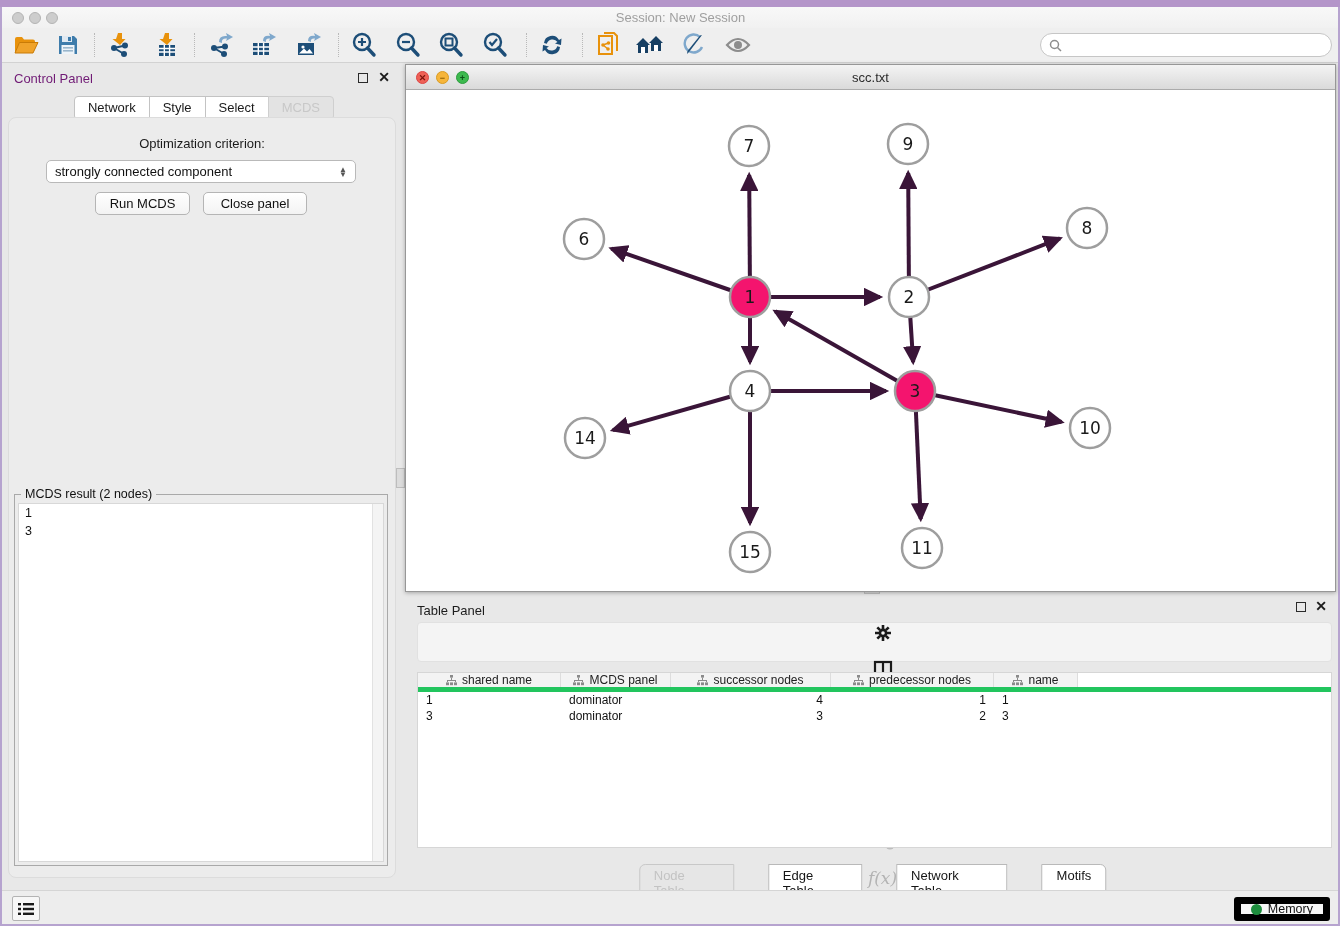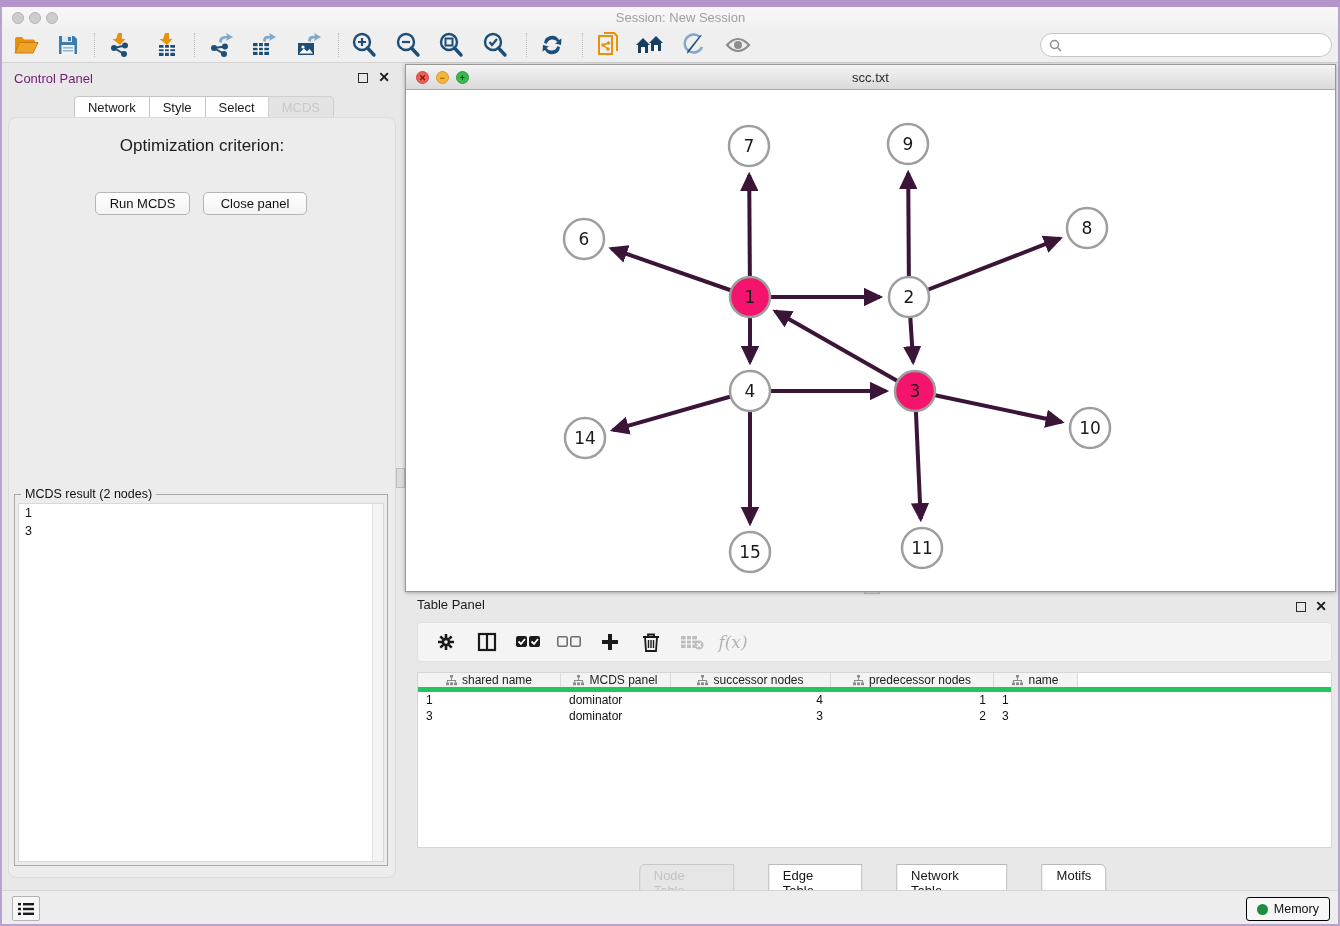--- a/index.html
+++ b/index.html
@@ -45,21 +45,21 @@
   .cp-tabs { position:absolute; top:33px; left:0; right:0;
     display:flex; justify-content:center; }
   .seg-tab { font-size:13px; color:#1a1a1a; background:#fff;
     border:1px solid #c3c3c3; padding:3px 13px 4px; margin-left:-1px; }
   .seg-tab:first-child { border-radius:4px 0 0 4px; margin-left:4px; }
   .seg-tab:last-child { border-radius:0 4px 4px 0; }
   .seg-tab.disabled { background:#e3e3e3; color:#c8c8c8; border-color:#cfcfcf; }
   .cp-card { position:absolute; left:6px; top:54px; width:388px; height:761px;
     background:#ececec; border:1px solid #dcdcdc; border-radius:8px; }
   .opt-label { position:absolute; left:0; right:0; top:18px; text-align:center;
-    font-size:17px; color:#1b1b1b; }
+    font-size:13px; color:#1b1b1b; }
   .combo { position:absolute; left:37px; top:42px; width:310px; height:23px;
     background:#fff; border:1px solid #b9b9b9; border-radius:5px;
     display:flex; align-items:center; padding:0 8px; font-size:13px; color:#111; }
   .combo .chevrons { margin-left:auto; display:flex; flex-direction:column;
     line-height:5px; font-size:8px; color:#555; }
   .btn { position:absolute; height:23px; background:linear-gradient(#ffffff,#f3f3f3);
     border:1px solid #b5b5b5; border-radius:5px; font-size:13px; color:#111;
     display:flex; align-items:center; justify-content:center; }
   .fieldset { position:absolute; left:5px; top:376px; width:374px; height:372px;
     border:1px solid #a9a9a9; }
@@ -85,26 +85,26 @@
   .nw-title { width:100%; text-align:center; line-height:25px; font-size:13px; color:#2b2b2b; }
   .tl-sym { position:absolute; top:6px; width:13px; height:13px; border-radius:50%;
     font-size:9px; font-weight:bold; text-align:center; line-height:13px; }
   .tl-red { background:#ee6156; border:1px solid #d44; color:#7c120b; }
   .tl-yellow { background:#f6b53a; border:1px solid #d99b22; color:#8a5c00; }
   .tl-green { background:#3cb94e; border:1px solid #2c9c3d; color:#0c5418; }
   .nw-body { position:relative; width:929px; height:501px; background:#fff; }
 
   
   .tp { left:405px; top:596px; width:935px; height:292px; }
-  .tp-title { position:absolute; left:12px; top:1px; font-size:13px; color:#1c1c1c; }
+  .tp-title { position:absolute; left:12px; top:7px; font-size:13px; color:#1c1c1c; }
   .tp-float { position:absolute; right:34px; top:6px; width:10px; height:10px; border:1.6px solid #2a2a2a; }
   .tp-close { position:absolute; right:13px; top:2px; font-size:14px; font-weight:bold; color:#1a1a1a; }
   .tp-toolbar { position:absolute; left:12px; top:26px; width:915px; height:40px;
     background:#f4f4f4; border:1px solid #e1e1e1; border-radius:4px;
-    display:flex; align-items:center; gap:17px; padding-left:16px; }
+    display:flex; align-items:center; gap:17px; padding-left:16px;flex-direction:column; }
   .tp-toolbar .ticon { width:24px; height:24px; display:flex; align-items:center; justify-content:center; }
   .fx { font-family:"DejaVu Serif", serif; font-style:italic; font-size:17px; color:#b3b3b3; }
   .tp-table { position:absolute; left:12px; top:76px; width:915px; height:176px;
     background:#fff; border:1px solid #d6d6d6; }
   .thead { display:flex; height:19px; border-bottom:5px solid #22c55e; }
   .th { background:#f3f3f3; border-right:1px solid #ddd; display:flex;
     align-items:center; justify-content:center; gap:5px; font-size:12px; color:#222; }
   .th .tree-ic { flex:0 0 auto; }
   .tr { display:flex; height:16px; }
   .td { font-size:12px; color:#111; line-height:16px; padding:0 8px;
@@ -118,21 +118,21 @@
   .tp-tab:last-child { border-radius:0 6px 6px 0; }
   .tp-tab.disabled { background:#e6e6e6; color:#c3c3c3; border-color:#c8c8c8; }
 
   
   .status { left:2px; top:890px; width:1336px; height:34px; background:#ededed;
     border-top:1px solid #d5d5d5; }
   .list-btn { position:absolute; left:10px; top:5px; width:28px; height:25px;
     background:#f7f7f7; border:1px solid #b3b3b3; border-radius:2px;
     display:flex; align-items:center; justify-content:center; }
   .mem-btn { position:absolute; right:8px; top:6px; height:24px;
-    background:#f7f7f7; border:1px solid #000000; border-radius:3px;
+    background:#f7f7f7; border:7px solid #000000; border-radius:3px;
     display:flex; align-items:center; gap:6px; padding:0 10px; font-size:12.5px; color:#111; }
   .mem-dot { width:11px; height:11px; border-radius:50%; background:#1e8e3e; }
 
   svg text { font-family:"DejaVu Sans","Liberation Sans",sans-serif; }
 </style>
 </head>
 <body>
 
 <div class="abs top-strip"></div>
 <div class="abs edge-l"></div>
@@ -292,20 +292,27 @@
   <div class="cp-float"></div>
   <div class="cp-close">✕</div>
   <div class="cp-tabs">
       <span class="seg-tab">Network</span>
       <span class="seg-tab">Style</span>
       <span class="seg-tab">Select</span>
       <span class="seg-tab disabled">MCDS</span>
     </div>
   <div class="cp-card">
     <div class="opt-label">Optimization criterion:</div>
+    <div class="combo">
+      <span>strongly connected component</span>
+      <span class="chevrons">
+          <span>▲</span>
+          <span>▼</span>
+        </span>
+    </div>
     <div class="btn" style="left:86px; top:74px; width:95px;">
       <span>Run MCDS</span>
     </div>
     <div class="btn" style="left:194px; top:74px; width:104px;">
       <span>Close panel</span>
     </div>
     <div class="fieldset">
       <span class="legend">MCDS result (2 nodes)</span>
       <div class="result-area">
         <div>

